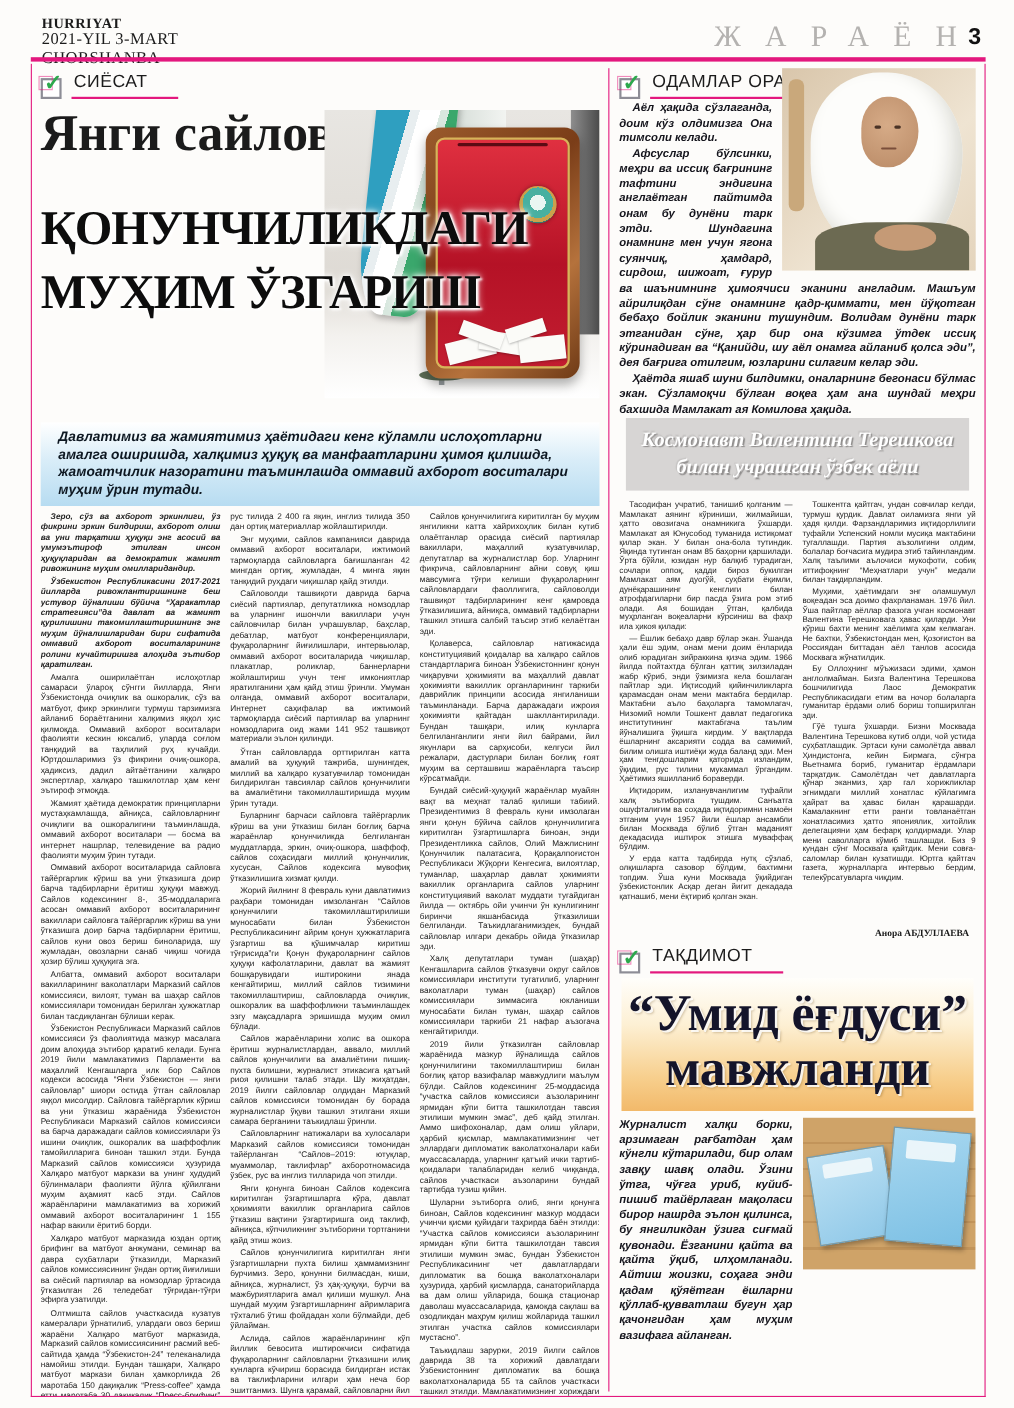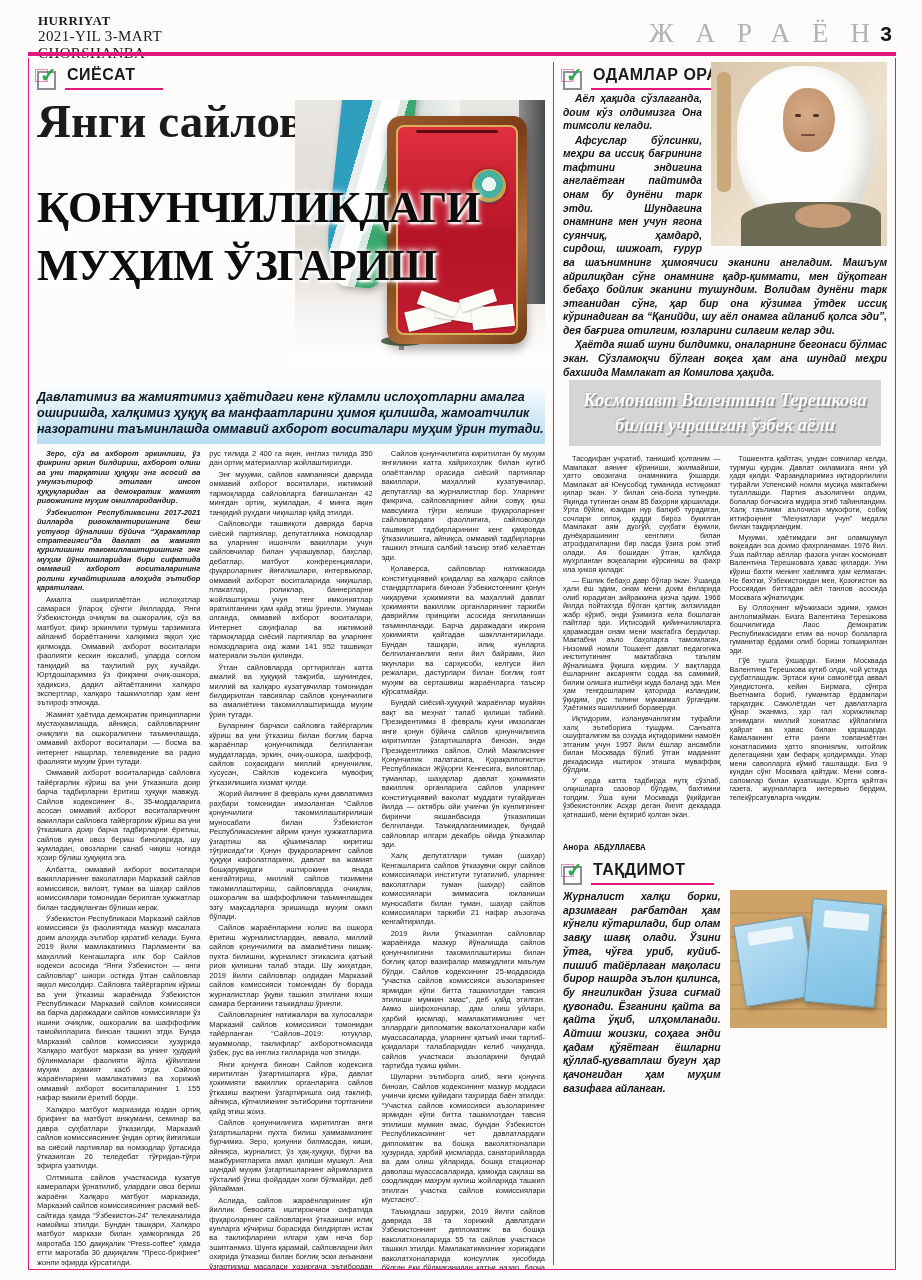--- a/index.html
+++ b/index.html
@@ -18,21 +18,21 @@
   
   .frame{position:absolute;top:58px;left:28px;right:26px;bottom:10px;
          border-left:1px solid #e3187e;border-right:1px solid #e3187e;border-bottom:1px solid #e3187e;
          display:flex;overflow:hidden;}
   .vdivider{flex:0 0 1px;background:#e3187e;margin:4px 0;}
   
   .section-tag{display:flex;align-items:flex-end;gap:9px;margin:8px 0 2px;}
   .checkbox{width:15px;height:15px;border:2px solid #8d8d96;position:relative;background:#fff;flex:0 0 15px;}
   .checkbox:before{content:"";position:absolute;left:-4px;top:-4px;right:6px;bottom:6px;border:1px solid #e3187e;opacity:.5;}
   .checkbox:after{content:"✓";position:absolute;left:1px;top:-10px;color:#2ca84c;font-size:20px;font-weight:bold;}
-  .tag-label{font-size:16px;font-weight:bold;letter-spacing:.5px;border-bottom:2px solid #e3187e;padding:0 28px 4px 2px;}
+  .tag-label{font-size:16px;font-weight:normal;letter-spacing:.5px;border-bottom:2px solid #e3187e;padding:0 28px 4px 2px;}
   p{margin:0 0 2px;text-indent:9px;}
   
   .politics{flex:0 0 508px;padding:0 8px 0 8px;position:relative;}
   .headline-zone{position:relative;height:282px;}
   .hl-small{font-family:"Liberation Serif",serif;font-size:47px;line-height:1.1;margin-top:6px;}
   .hl-big{font-family:"Liberation Serif",serif;font-weight:bold;font-size:44px;line-height:1.32;
           letter-spacing:-1px;position:relative;z-index:2;color:#0d0d0d;
           text-shadow:0 0 5px #fff,0 0 9px #fff,2px 2px 2px #fff;}
   .photo-ballot{position:absolute;right:0;top:4px;width:250px;height:262px;z-index:1;overflow:hidden;
                 background:linear-gradient(180deg,#e8e6e2 0%,#dedad4 60%,#f3f1ee 78%,#ffffff 100%);}
@@ -52,21 +52,21 @@
   .pb-emblem{position:absolute;right:10px;top:42px;width:34px;height:34px;border-radius:50%;
              background:radial-gradient(circle at 50% 45%,#eaf6f2 0 28%,#48b0a0 28% 55%,#caa14c 55% 70%,#2e7f72 70% 100%);
              box-shadow:0 0 4px rgba(0,0,0,.4);}
   .pb-papers{position:absolute;left:4px;right:4px;bottom:4px;height:52px;}
   .pb-papers i{position:absolute;background:#fbfbf8;display:block;box-shadow:0 1px 2px rgba(0,0,0,.25);}
   .pb-papers i:nth-child(1){left:4px;bottom:2px;width:44px;height:20px;transform:rotate(-14deg);}
   .pb-papers i:nth-child(2){left:34px;bottom:8px;width:48px;height:18px;transform:rotate(9deg);}
   .pb-papers i:nth-child(3){left:70px;bottom:1px;width:42px;height:22px;transform:rotate(-6deg);}
   .pb-papers i:nth-child(4){left:16px;bottom:18px;width:40px;height:14px;transform:rotate(20deg);}
   .pb-papers i:nth-child(5){left:58px;bottom:22px;width:36px;height:13px;transform:rotate(-18deg);}
-  .lead{margin:6px 0 5px;padding:5px 0 7px;background:linear-gradient(180deg,#ffffff 0%,#d9edf8 45%,#b7dcf1 100%);
+  .lead{margin:6px 0 5px;padding:5px 16px 7px;background:linear-gradient(180deg,#ffffff 0%,#d9edf8 45%,#b7dcf1 100%);
         font-weight:bold;font-style:italic;font-size:12.5px;line-height:1.28;text-align:left;color:#0e1822;}
   .p-body{height:912px;overflow:hidden;column-count:3;column-gap:9px;
           font-size:7.5px;line-height:1.26;text-align:justify;color:#222;}
   .p-body .intro p{font-weight:bold;font-style:italic;}
   
   .rightcol{flex:1;padding:0 8px 0 9px;overflow:hidden;}
   
   .people-intro{font-weight:bold;font-style:italic;font-size:10.3px;line-height:1.32;text-align:justify;color:#14141c;}
   .people-intro p{margin-bottom:1px;text-indent:12px;}
   .photo-woman{float:right;width:176px;height:184px;margin:-30px 0 4px 9px;position:relative;overflow:hidden;
@@ -82,21 +82,21 @@
   .pw-dress{position:absolute;left:30px;bottom:0;width:140px;height:44px;background:#6c6a52;
             border-radius:40% 30% 0 0;}
   .pw-hands{position:absolute;left:84px;bottom:18px;width:56px;height:24px;background:#c59a76;border-radius:48%;}
   .people-headline{clear:none;text-align:center;font-weight:bold;font-size:41px;line-height:1.12;
                    letter-spacing:.5px;margin:12px 0 10px;color:#0c0c0c;}
   .subtitle-strip{margin:0 6px;padding:8px 10px;background:#d7d5d4;text-align:center;
                   font-family:"Liberation Serif",serif;font-weight:bold;font-style:italic;font-size:18.5px;line-height:1.35;
                   color:#ffffff;text-shadow:1.5px 1.5px 1px #8f8d8c,-1px -1px 1px #c5c3c2;}
   .people-body{margin-top:9px;height:386px;overflow:hidden;column-count:2;column-gap:9px;
                font-size:7.3px;line-height:1.17;text-align:justify;color:#222;}
-  .people-sig{text-align:left;font-family:Liberation Mono, monospace;font-weight:bold;font-size:8.6px;margin:2px 6px 0 0;}
+  .people-sig{text-align:right;font-family:Liberation Serif, serif;font-weight:bold;font-size:8.6px;margin:2px 6px 0 0;}
   
   .pres{margin-top:7px;}
   .pres-title{margin:4px 2px 6px;padding:8px 0 12px;text-align:center;
               background:linear-gradient(180deg,#fffefb 0%,#fdf0d4 35%,#f7cf8d 75%,#f2b96a 100%);
               font-family:"Liberation Serif",serif;font-weight:bold;color:#14142a;}
   .pres-t1{font-size:47px;line-height:1.05;text-shadow:2px 2px 0 rgba(255,255,255,.85),3px 3px 2px rgba(90,60,10,.25);}
   .pres-t2{font-size:47px;line-height:1.1;text-shadow:2px 2px 0 rgba(255,255,255,.85),3px 3px 2px rgba(90,60,10,.25);}
   .pres-lead{font-weight:bold;font-style:italic;font-size:10.3px;line-height:1.33;text-align:justify;color:#14141c;}
   .pres-cols{display:flex;gap:9px;margin-top:5px;height:262px;overflow:hidden;}
   .pres-colA,.pres-colB{flex:1;font-size:7.3px;line-height:1.2;text-align:justify;color:#222;}
@@ -239,20 +239,24 @@
           </div>
         <div class="people-sig">Анора АБДУЛЛАЕВА</div>
       </article>
 
       <article class="pres">
         <div class="section-tag">
           <span class="checkbox"></span>
           <span class="tag-label">ТАҚДИМОТ</span>
         </div>
 
+        <div class="pres-title">
+          <div class="pres-t1">“Умид ёғдуси”</div>
+          <div class="pres-t2">мавжланди</div>
+        </div>
 
         <div class="pres-cols">
           <div class="pres-colA">
             <div class="pres-lead">Журналист халқи борки, арзимаган рағбатдан ҳам кўнгли кўтарилади, бир олам завқу шавқ олади. Ўзини ўтга, чўғга уриб, куйиб-пишиб тайёрлаган мақоласи бирор нашрда эълон қилинса, бу янгиликдан ўзига сиғмай қувонади. Ёзганини қайта ва қайта ўқиб, илҳомланади. Айтиш жоизки, соҳага энди қадам қўяётган ёшларни қўллаб-қувватлаш бугун ҳар қачонгидан ҳам муҳим вазифага айланган.</div>
 
           </div>
           <div class="pres-colB">
             <div class="photo-books">
               <span class="bk1">
                 <span class="bk-label"></span>

